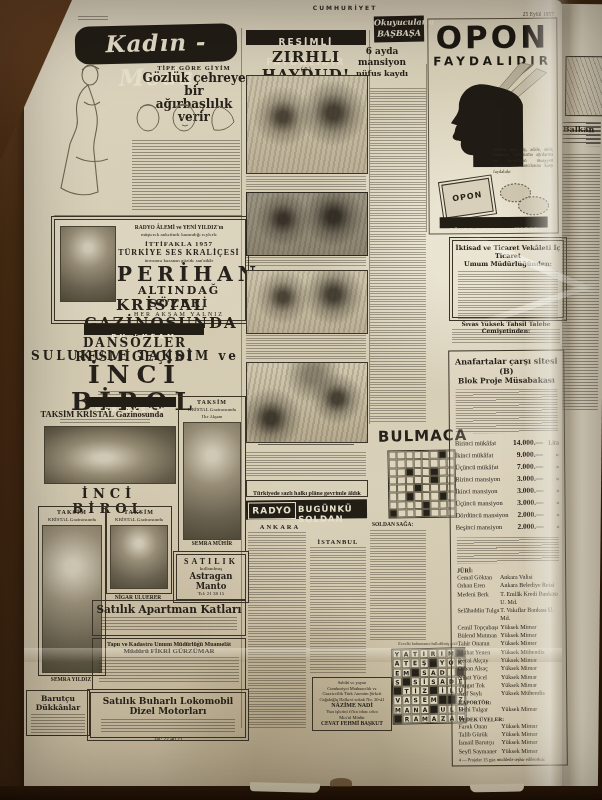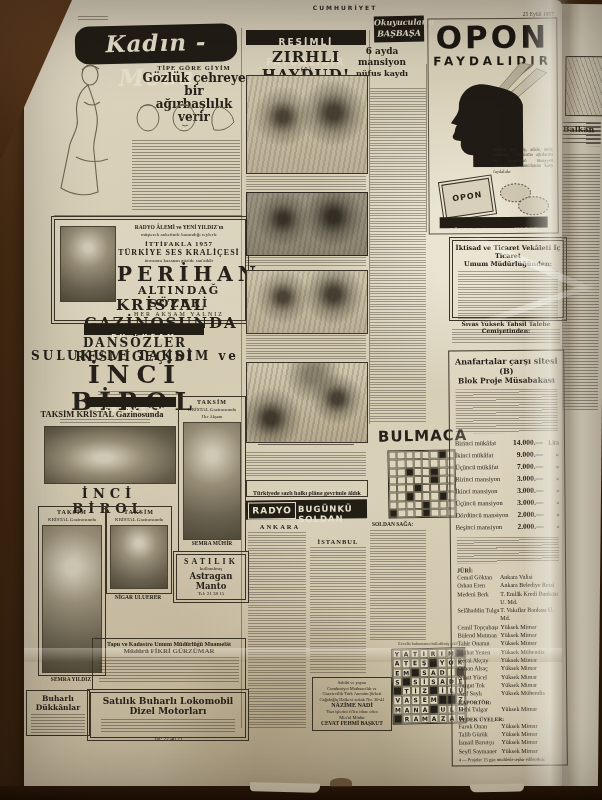--- a/index.html
+++ b/index.html
@@ -161,29 +161,33 @@
   </div>
   <div class="a c b tiny" style="left:106px;top:594px;width:64px;font-size:5.5px">NİGAR ULUERER</div>
 
   <div class="a dbx c" style="left:176px;top:554px;width:68px;height:44px">
     <div class="b" style="font-size:8px;letter-spacing:3px;margin-top:2px">SATILIK</div>
     <div style="font-size:5px">kullanılmış</div>
     <div class="b serif" style="font-size:8.5px">Astragan Manto</div>
     <div style="font-size:5px">Tel: 21 38 15</div>
   </div>
 
+  <div class="a bx c" style="left:92px;top:600px;width:152px;height:34px">
+    <div class="b serif" style="font-size:10.5px;margin-top:2px">Satılık Apartman Katları</div>
+    <div class="g" style="margin:2px 8px;height:14px"></div>
+  </div>
 
   <div class="a bx c" style="left:92px;top:638px;width:152px;height:50px">
     <div class="b" style="font-size:6px;margin-top:2px">Tapu ve Kadastro Umum Müdürlüğü Muamelât</div>
     <div class="b" style="font-size:7px">Müdürü  FİKRİ  GÜRZÜMAR</div>
     <div class="g" style="margin:2px 6px;height:26px"></div>
   </div>
 
   <div class="a bx" style="left:26px;top:690px;width:62px;height:44px">
-    <div class="c b serif" style="font-size:7.5px;margin-top:3px">Buharlı Dükkânlar</div>
+    <div class="c b serif" style="font-size:7.5px;margin-top:3px">Barutçu Dükkânlar</div>
     <div class="g" style="margin:2px 4px;height:24px"></div>
   </div>
 
   <div class="a dbx c" style="left:90px;top:692px;width:154px;height:44px">
     <div class="b serif" style="font-size:9px;margin-top:3px">Satılık Buharlı Lokomobil Dizel Motorları</div>
     <div class="g" style="margin:3px 10px;height:14px"></div>
     <div style="font-size:5.5px">Tel: 22 40 21</div>
   </div>
 
   <div class="a bar" style="left:246px;top:30px;width:120px;height:15px">

